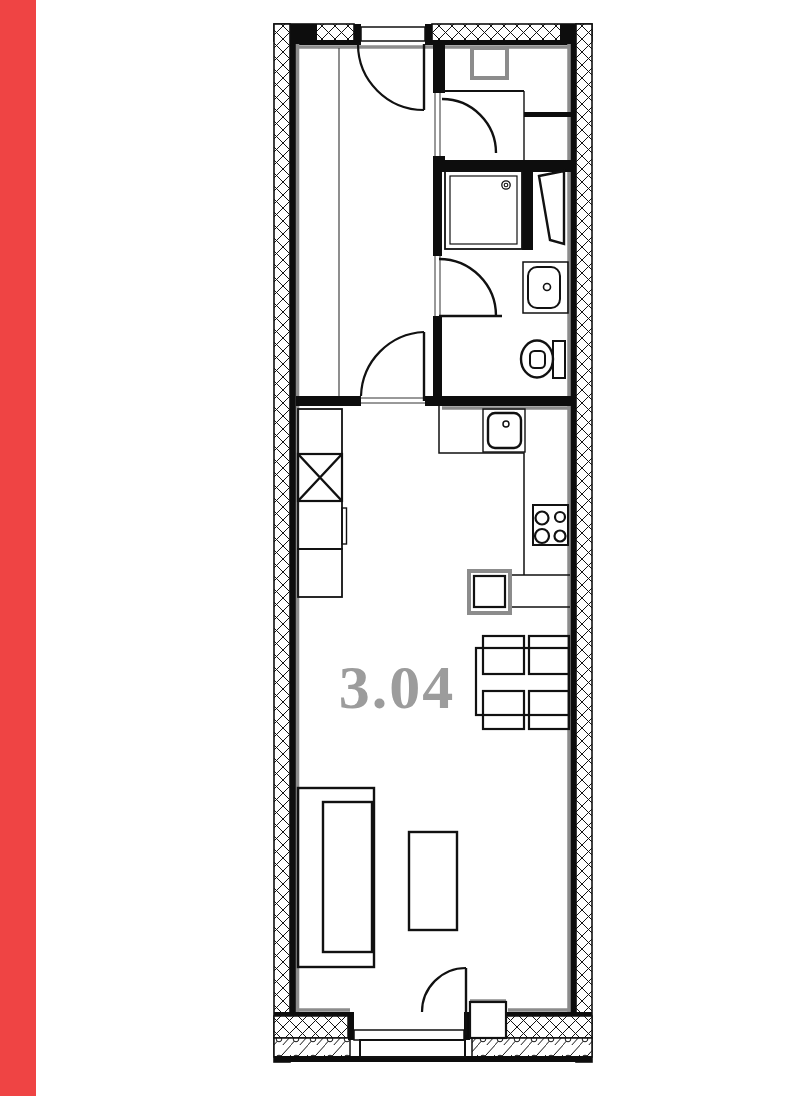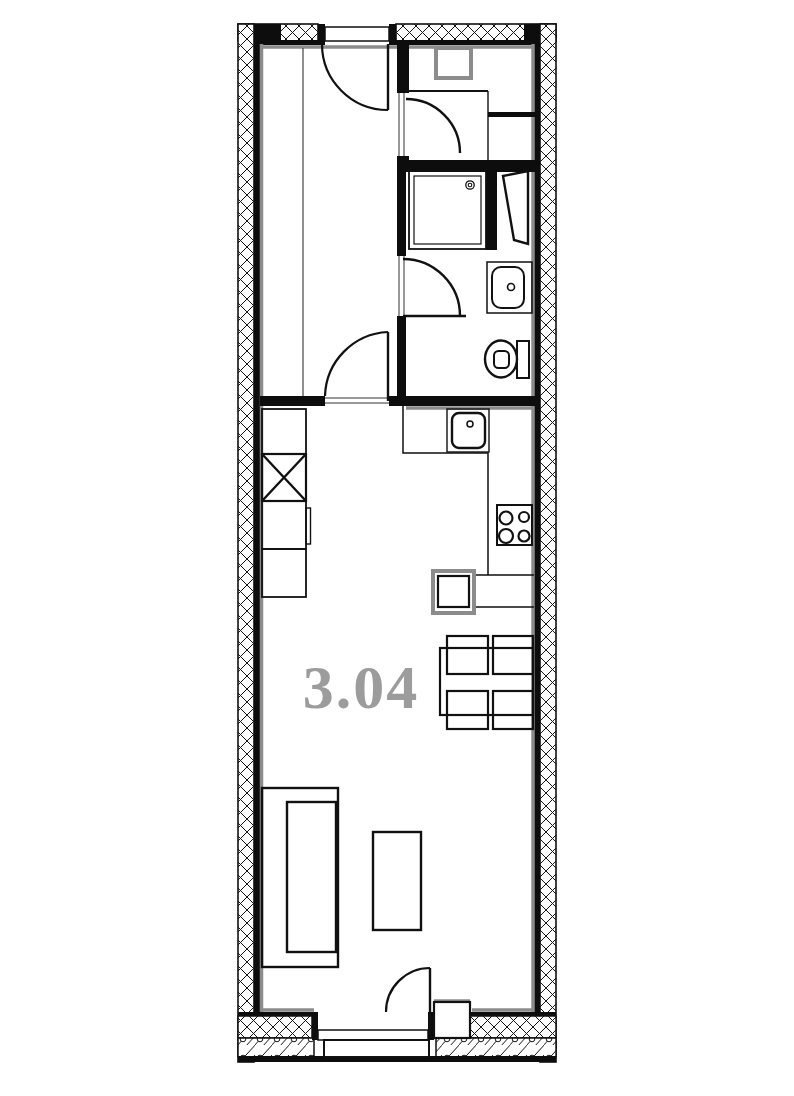--- a/index.html
+++ b/index.html
@@ -1,16 +1,16 @@
 <!DOCTYPE html>
 <html><head>
 <meta charset="utf-8">
 <style>
   html,body{margin:0;padding:0;background:#ffffff;}
-  .stage{position:relative;width:686px;height:1096px;background:#ef4444;overflow:hidden;}
+  .stage{position:relative;width:686px;height:1096px;background:#ef4444;overflow:hidden;padding-left:36px;}
   svg{display:block;}
   text.unit{font-family:"Liberation Serif","DejaVu Serif",serif;font-weight:bold;letter-spacing:2px;}
 </style>
 </head>
 <body>
 
 <div class="stage">
 <svg width="794" height="1096" viewBox="0 0 794 1096">
   <defs>
     <pattern id="xhatch" width="13" height="13" patternUnits="userSpaceOnUse">

